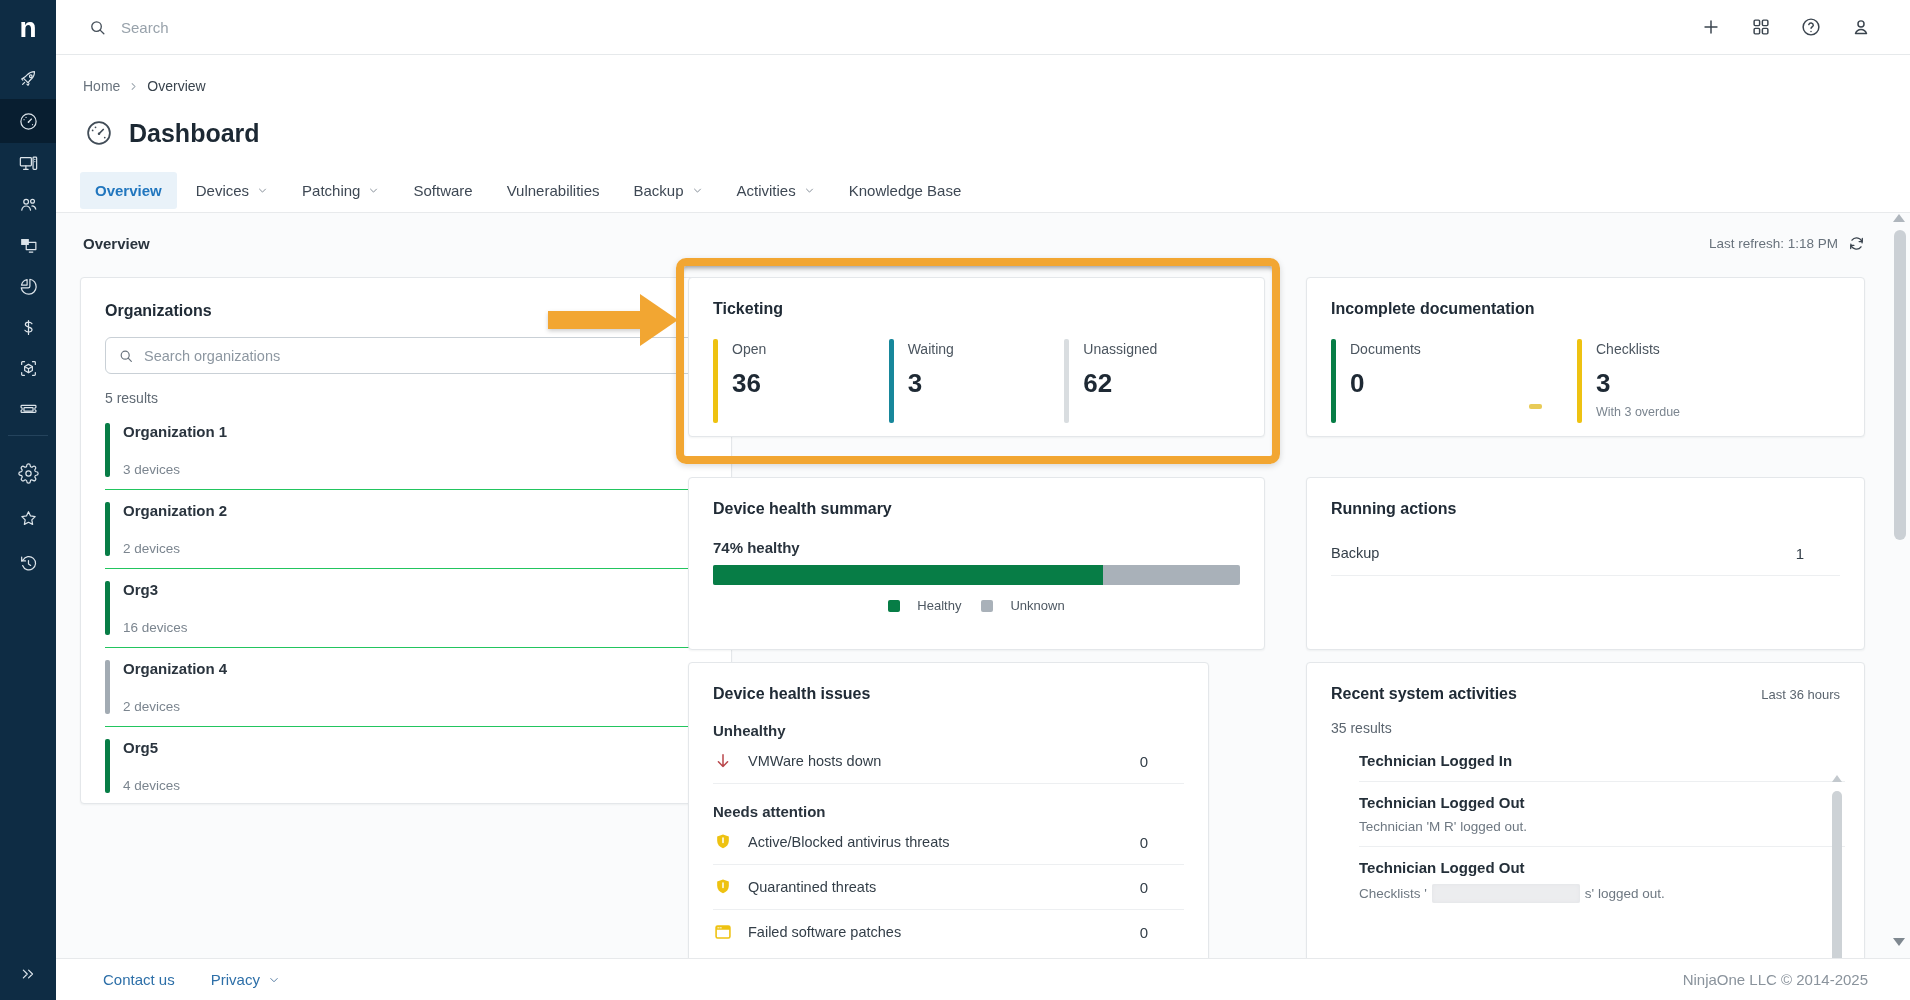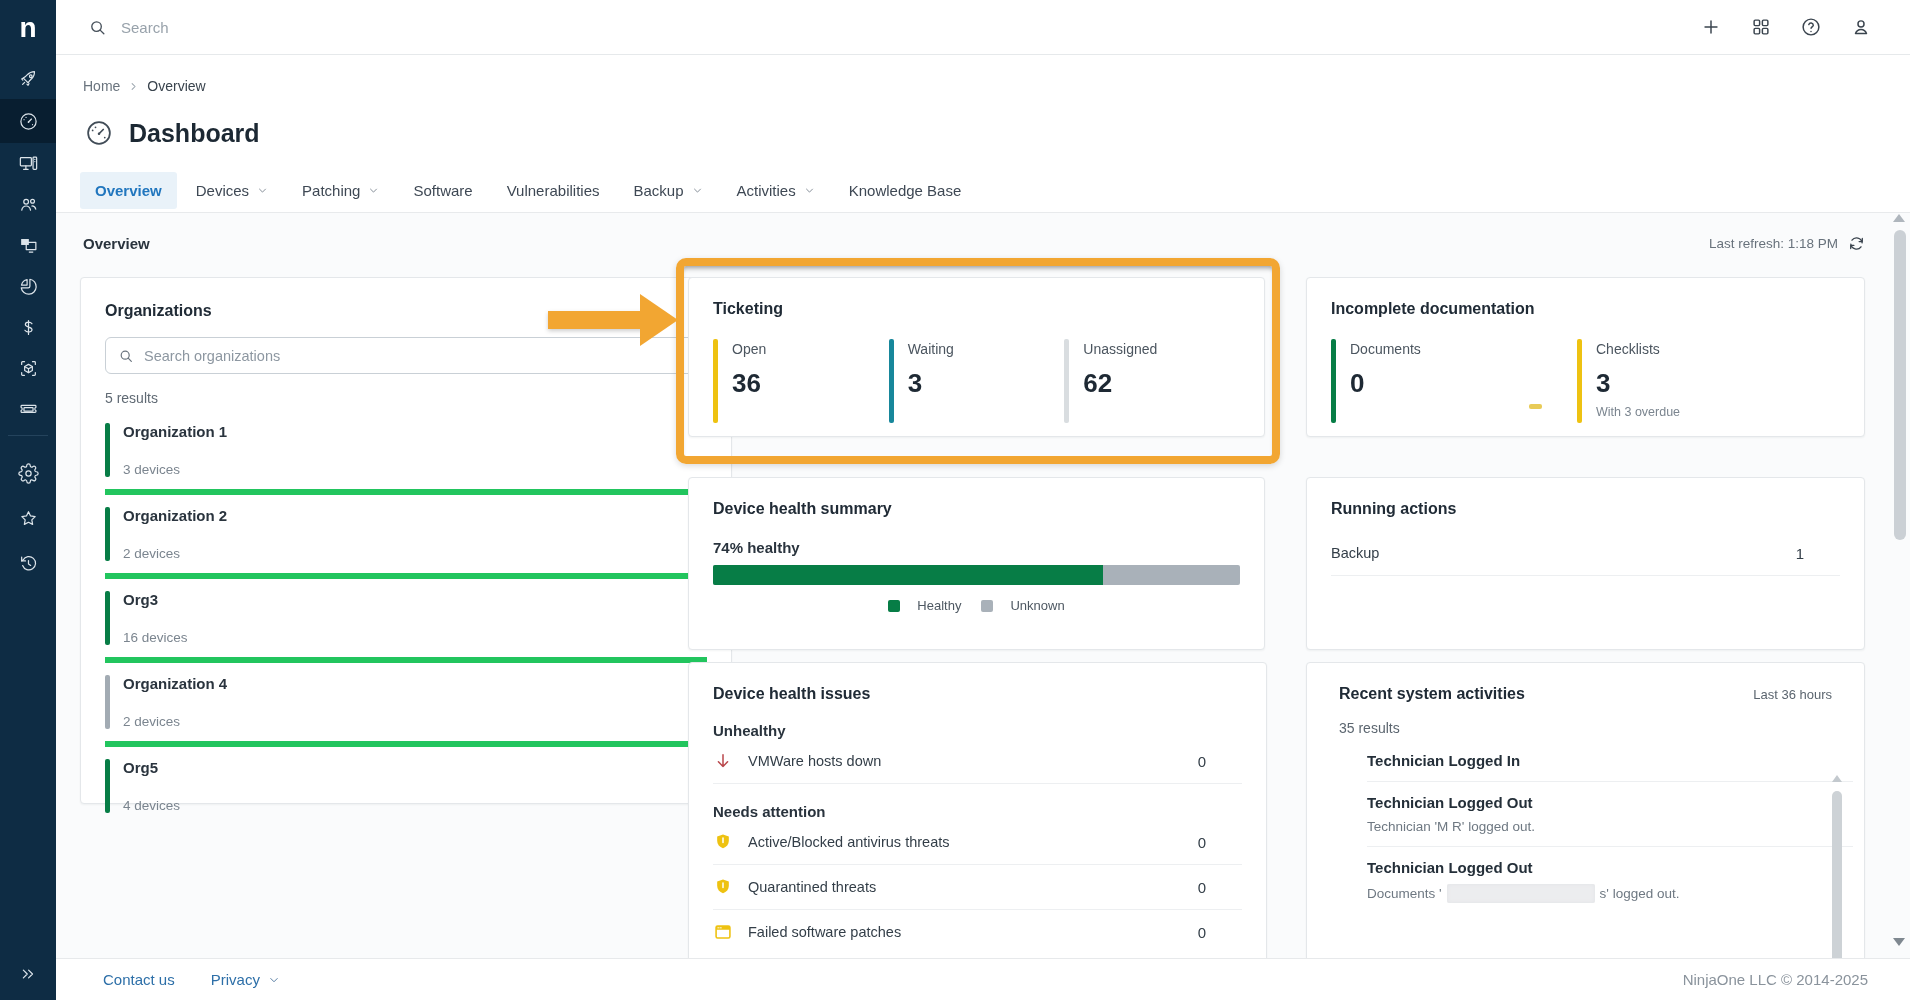--- a/index.html
+++ b/index.html
@@ -52,21 +52,21 @@
   
   .card { position:absolute; background:#fff; border:1px solid #E4E7EA; border-radius:4px; box-shadow:0 1px 2px rgba(20,30,40,.05); z-index:6; }
   .card-title { font-size:16px; font-weight:700; color:#202B36; }
 
   #card-orgs { left:80px; top:277px; width:652px; height:527px; padding:24px 24px 0 24px; }
   .org-search { margin-top:17px; height:37px; border:1px solid #C9D0D6; border-radius:6px; display:flex; align-items:center; gap:10px; padding:0 12px; color:#6A747E; background:#fff; }
   .org-search input { border:none; outline:none; flex:1; font-size:14.5px; color:#333; font-family:"Liberation Sans",sans-serif; }
   .org-search input::placeholder { color:#8D97A1; }
   .org-results { margin-top:16px; font-size:14px; color:#5F6973; }
   .org-list { margin-top:5px; }
-  .org-row { display:flex; gap:13px; padding:12px 0; border-bottom:6px solid #22c55e; cursor:pointer; }
+  .org-row { display:flex; gap:13px; padding:12px 0; border-bottom:1px solid #22c55e; cursor:pointer; }
   .org-row:last-child { border-bottom:none; }
   .org-bar { width:5px; border-radius:2px; align-self:stretch; }
   .org-name { font-size:15px; font-weight:700; color:#2A343E; }
   .org-devices { margin-top:22px; font-size:13.5px; color:#7B858F; }
 
   #card-ticketing { left:688px; top:277px; width:577px; height:160px; padding:22px 24px; }
   #card-docs { left:1306px; top:277px; width:559px; height:160px; padding:22px 24px; }
   .stats-row { display:flex; margin-top:21px; }
   .stat { display:flex; gap:14px; cursor:pointer; }
   .stat-bar { width:5px; height:84px; border-radius:2px; flex:none; }
@@ -82,29 +82,29 @@
   .hbar { margin-top:9px; height:20px; border-radius:2px; overflow:hidden; }
   .hbar-fill { height:100%; }
   .legend { margin-top:13px; display:flex; justify-content:center; gap:20px; }
   .legend-item { display:flex; align-items:center; gap:17px; font-size:13px; color:#4E5862; }
   .legend-sq { width:12px; height:12px; border-radius:2px; }
 
   #card-running { left:1306px; top:477px; width:559px; height:173px; padding:22px 24px; }
   .ra-row { margin-top:27px; display:flex; justify-content:space-between; padding-bottom:13px; border-bottom:1px solid #EDEFF1; font-size:14.5px; color:#333E48; cursor:pointer; }
   .ra-val { margin-right:36px; font-size:15px; }
 
-  #card-issues { left:688px; top:662px; width:579px; height:310px; padding:22px 24px; }
+  #card-issues { left:688px; top:662px; width:521px; height:310px; padding:22px 24px; }
   .group-header { margin-top:19px; font-size:15px; font-weight:700; color:#29333D; }
   .issue-row { display:flex; align-items:center; gap:15px; padding:12px 0; border-bottom:1px solid #EDEFF1; cursor:pointer; }
   .issue-row:last-child { border-bottom:none; }
   .issue-icon { width:20px; height:20px; flex:none; }
   .issue-label { flex:1; font-size:14.5px; color:#333E48; }
   .issue-value { margin-right:36px; font-size:15px; color:#333E48; }
 
-  #card-activities { left:1306px; top:662px; width:559px; height:310px; padding:22px 32px; }
+  #card-activities { left:1306px; top:662px; width:559px; height:310px; padding:22px 24px; }
   .act-header { display:flex; align-items:baseline; justify-content:space-between; }
   .act-period { font-size:13px; color:#5B656F; }
   .act-results { margin-top:17px; font-size:14px; color:#5B656F; }
   .act-list { margin-top:4px; width:486px;margin-left:28px; }
   .act-item { padding:12px 0; border-bottom:1px solid #EDEFF1; cursor:pointer; }
   .act-item:last-child { border-bottom:none; }
   .act-title { font-size:15px; font-weight:700; color:#242F39; }
   .act-desc { margin-top:8px; font-size:13.5px; color:#6E7882; display:flex; align-items:center; }
   .redact { display:inline-block; height:19px; background:#ECEDEF; border-radius:2px; margin:0 5px; box-shadow:inset 0 0 4px #E2E4E6; }
 
@@ -553,21 +553,21 @@
       </div>
       <div class="act-item">
         <div class="act-title">Technician Logged Out</div>
         <div class="act-desc">
             <span>Technician 'M R' logged out.</span>
           </div>
       </div>
       <div class="act-item">
         <div class="act-title">Technician Logged Out</div>
         <div class="act-desc">
-            <span>Documents '</span>
+            <span>Checklists '</span>
             <span class="redact" style="width:148px"></span>
             <span>s' logged out.</span>
           </div>
       </div>
     </div>
     <div class="inner-scroll">
       <div class="tri tri-up"></div>
       <div class="inner-thumb"></div>
     </div>
   </section>

